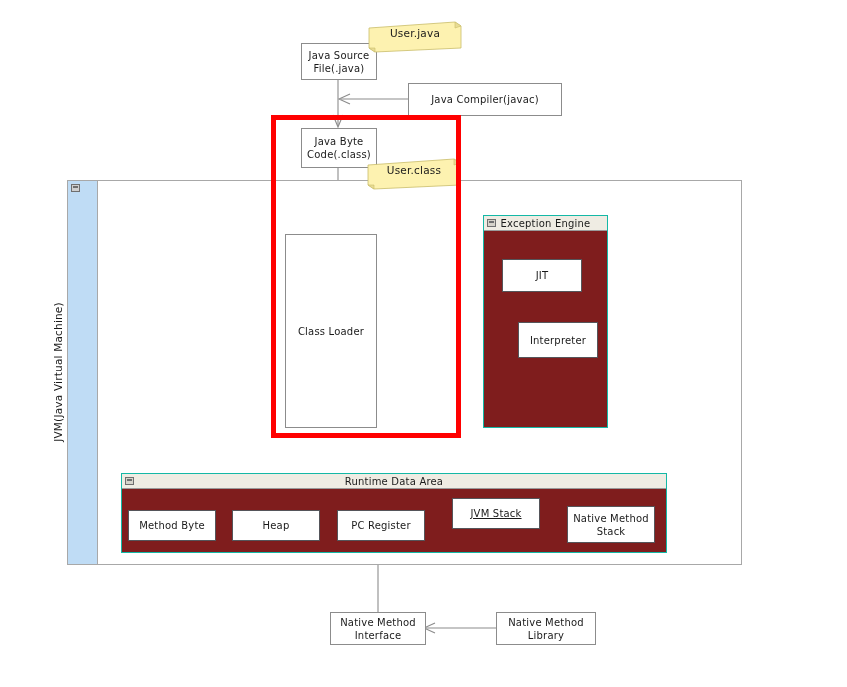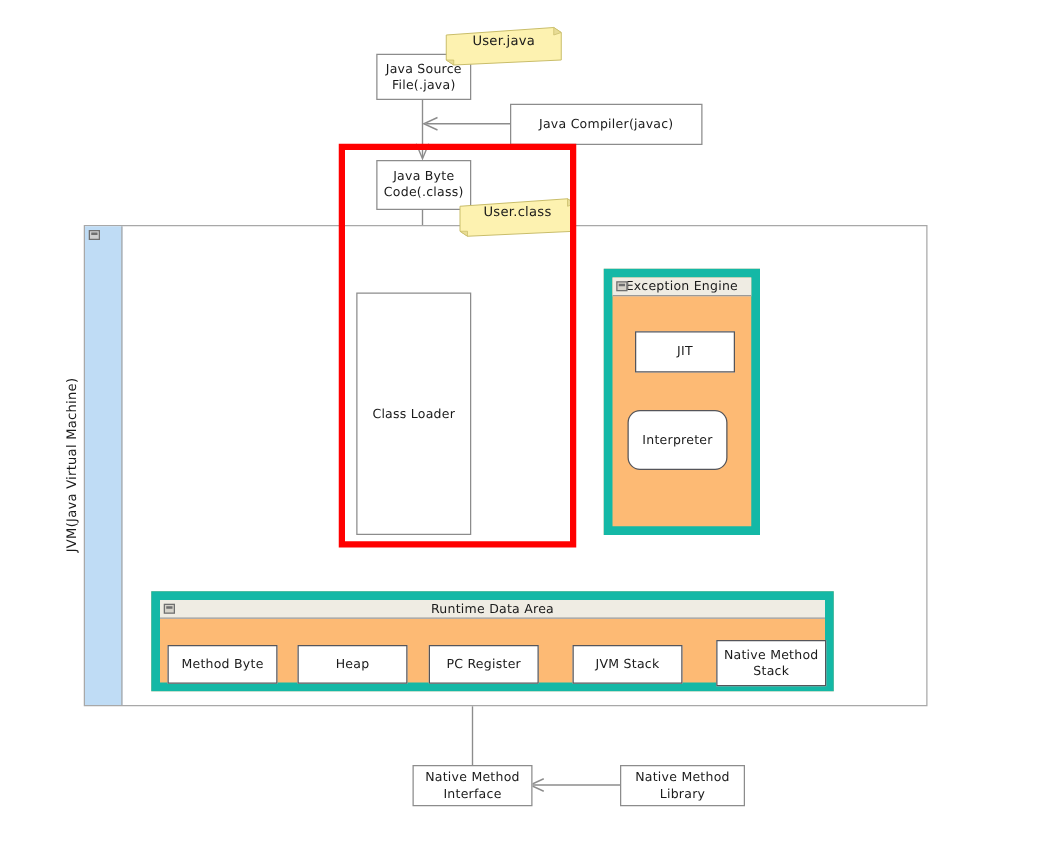--- a/index.html
+++ b/index.html
@@ -58,22 +58,22 @@
     white-space: nowrap;
     font-size: 10.5px;
     color: #1a1a1a;
     letter-spacing: .2px;
   }
 
   
   .panel {
     position: absolute;
     box-sizing: border-box;
-    border: 7px solid #14b8a6;
-    background: #fdba74;
+    border: 1px solid #14b8a6;
+    background: #7f1d1d;
   }
   .panel-title {
     box-sizing: border-box;
     height: 15px;
     background: #efece3;
     border-bottom: 1px solid #9a9a9a;
     display: flex;
     align-items: center;
     justify-content: center;
     position: relative;
@@ -224,46 +224,46 @@
 
   <div class="node" style="left:285px; top:234px; width:92px; height:194px;">Class Loader</div>
 
   <div class="panel" style="left:483px; top:215px; width:125px; height:213px;">
     <div class="panel-title">
       <span class="mini-icon"></span>
       <span>Exception Engine</span>
     </div>
     <div class="panel-body">
       <div class="node dark" style="left:18px; top:28px; width:80px; height:33px;">JIT</div>
-      <div class="node dark" style="left:12px; top:91px; width:80px; height:48px;border-radius:10px;">Interpreter</div>
+      <div class="node dark" style="left:34px; top:91px; width:80px; height:36px;">Interpreter</div>
     </div>
   </div>
 
   <div class="panel" style="left:121px; top:473px; width:546px; height:80px;">
     <div class="panel-title">
       <span class="mini-icon"></span>
       <span>Runtime Data Area</span>
     </div>
     <div class="panel-body">
       <div class="node dark" style="left:6px; top:21px; width:88px; height:31px;">Method Byte</div>
       <div class="node dark" style="left:110px; top:21px; width:88px; height:31px;">Heap</div>
       <div class="node dark" style="left:215px; top:21px; width:88px; height:31px;">PC Register</div>
-      <div class="node dark" style="left:330px; top:21px; width:88px; height:31px;">JVM Stack</div>
+      <div class="node dark" style="left:330px; top:9px; width:88px; height:31px;text-decoration:underline;">JVM Stack</div>
       <div class="node dark" style="left:445px; top:17px; width:88px; height:37px;">Native Method
 Stack</div>
     </div>
   </div>
 
   <div class="node" style="left:330px; top:612px; width:96px; height:33px;">Native Method
 Interface</div>
 
   <div class="node" style="left:496px; top:612px; width:100px; height:33px;">Native Method
 Library</div>
 
-  <div class="sticky" style="left:357px; top:22px; width:92px; height:26px;">
+  <div class="sticky" style="left:369px; top:22px; width:92px; height:26px;">
     <svg width="100" height="34" viewBox="0 0 100 34" xmlns="http://www.w3.org/2000/svg">
       <polygon points="0,6 86,0 92,4 92,26 6,30 0,26" fill="#fdf2b0" stroke="#c9bd6a" stroke-width="0.8"></polygon>
       <polygon points="86,0 92,4 86,6" fill="#e8dc95" stroke="#c9bd6a" stroke-width="0.6"></polygon>
       <polygon points="0,26 6,30 6,26" fill="#e8dc95" stroke="#c9bd6a" stroke-width="0.6"></polygon>
     </svg>
     <span class="sticky-text">User.java</span>
   </div>
 
   <div class="sticky" style="left:368px; top:124px; width:92px; height:26px;margin-top:35px;">
     <svg width="100" height="34" viewBox="0 0 100 34" xmlns="http://www.w3.org/2000/svg">

